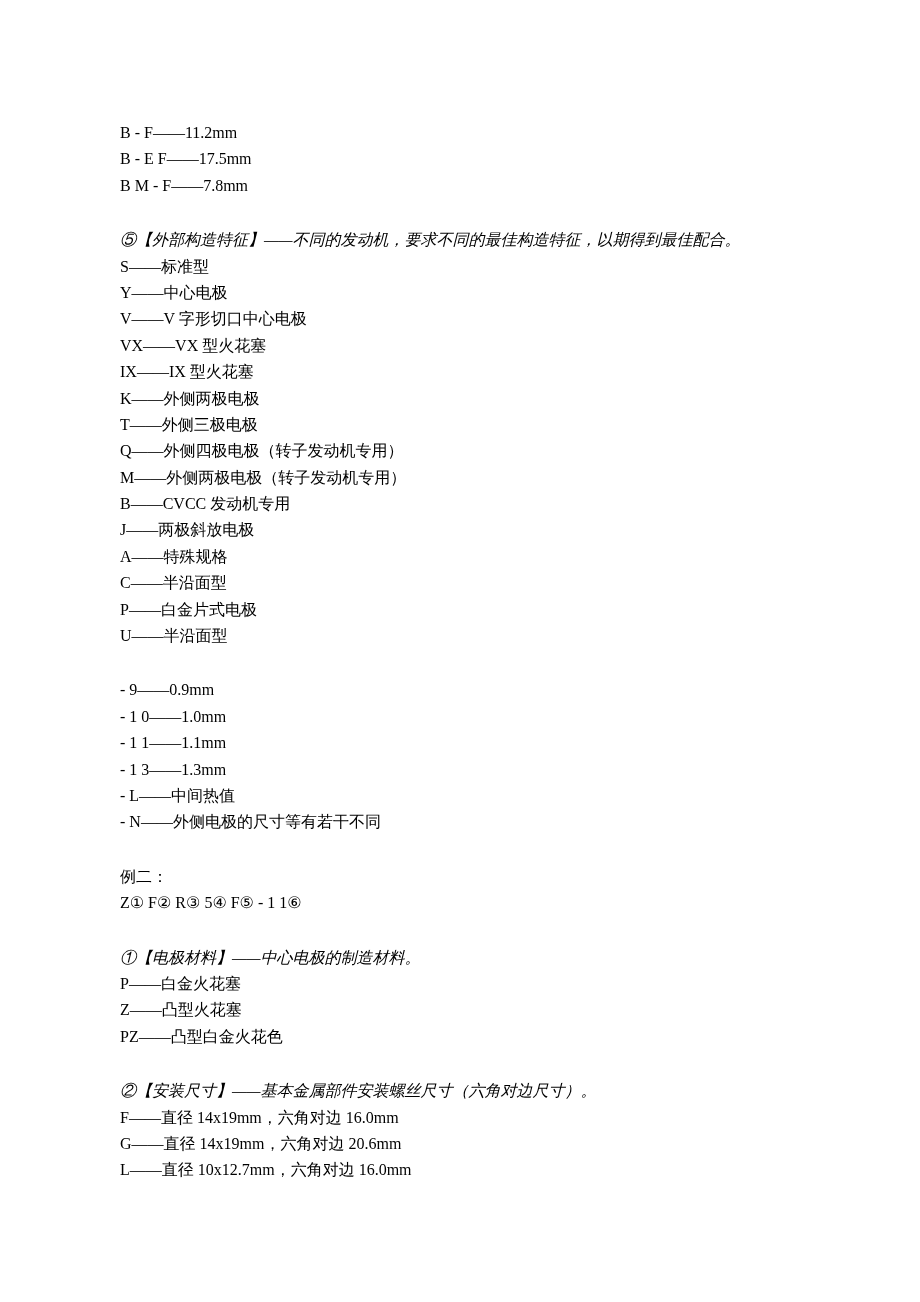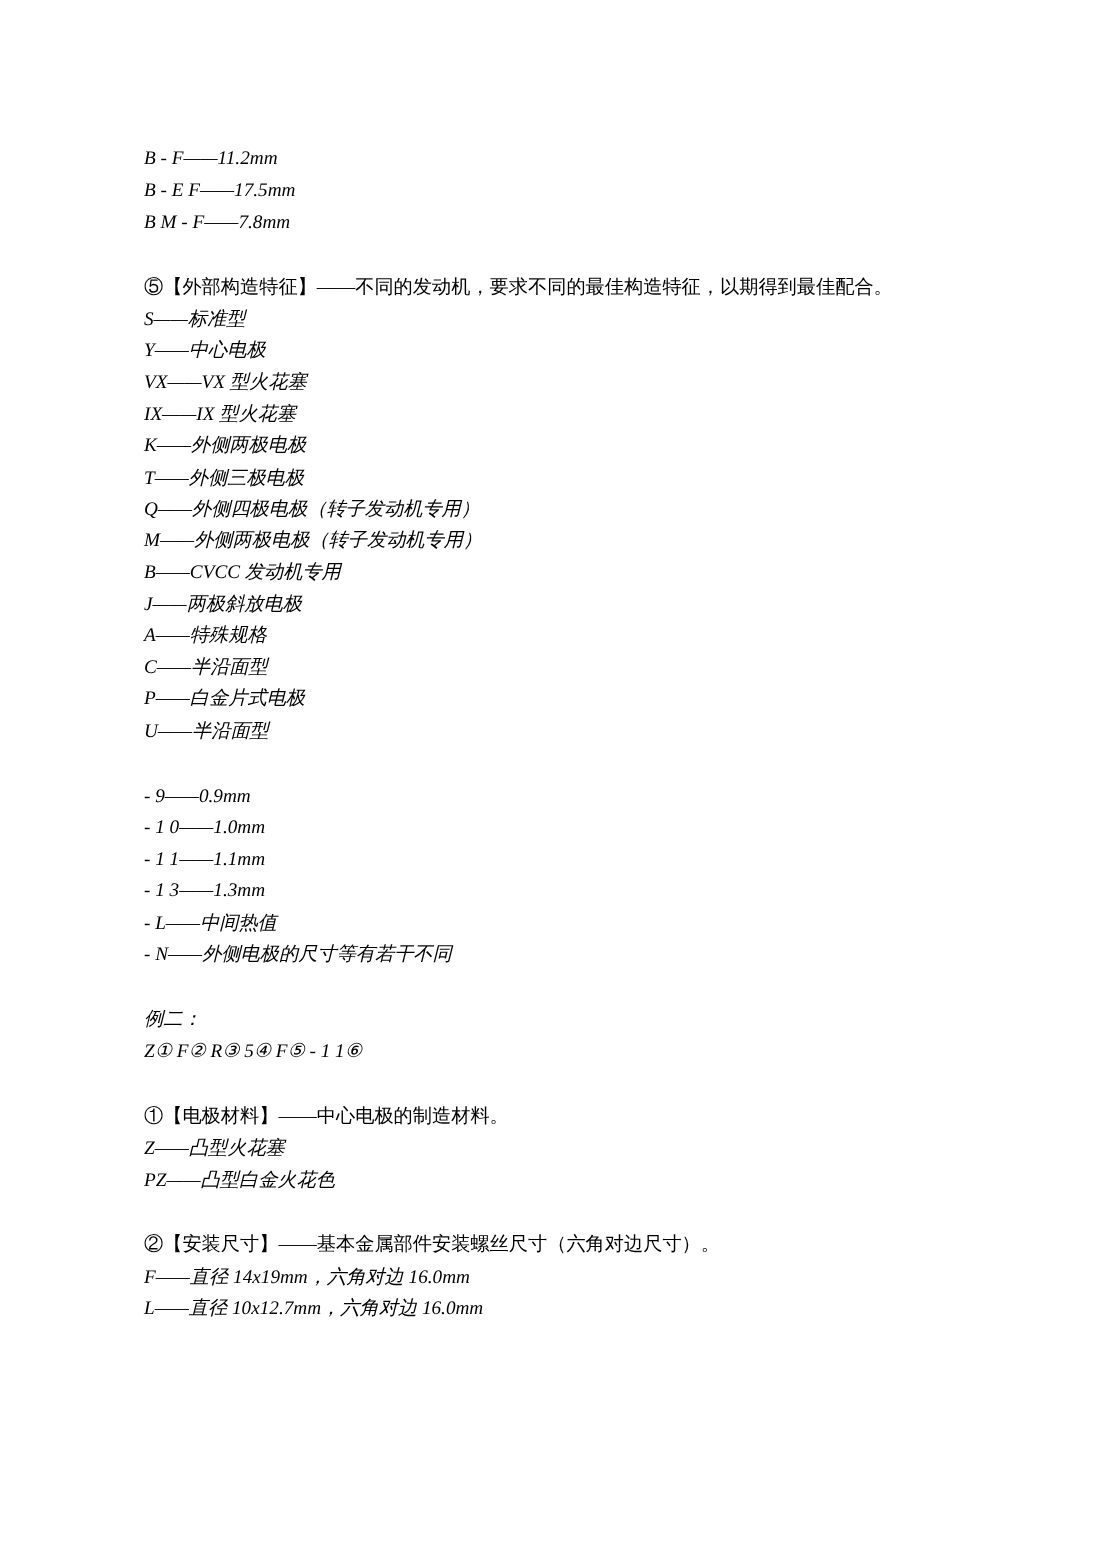--- a/index.html
+++ b/index.html
@@ -11,39 +11,40 @@
       margin: 0;
       padding: 120px 120px 60px 120px;
       width: 920px;
       box-sizing: border-box;
     }
     .block {
       margin-bottom: 28px;
     }
     .line {
       white-space: pre-wrap;
-      font-style: italic;
     }
     .section-header {
       white-space: pre-wrap;
+      font-style: italic;
     }
   </style>
 </head>
 <body>
 
 <div class="block">
   <div class="line">B - F——11.2mm</div>
   <div class="line">B - E F——17.5mm</div>
   <div class="line">B M - F——7.8mm</div>
 </div>
 
 <div class="block">
   <div class="section-header">⑤【外部构造特征】——不同的发动机，要求不同的最佳构造特征，以期得到最佳配合。</div>
   <div class="line">S——标准型</div>
   <div class="line">Y——中心电极</div>
+  <div class="line">V——V 字形切口中心电极</div>
   <div class="line">VX——VX 型火花塞</div>
   <div class="line">IX——IX 型火花塞</div>
   <div class="line">K——外侧两极电极</div>
   <div class="line">T——外侧三极电极</div>
   <div class="line">Q——外侧四极电极（转子发动机专用）</div>
   <div class="line">M——外侧两极电极（转子发动机专用）</div>
   <div class="line">B——CVCC 发动机专用</div>
   <div class="line">J——两极斜放电极</div>
   <div class="line">A——特殊规格</div>
   <div class="line">C——半沿面型</div>
@@ -61,21 +62,23 @@
 </div>
 
 <div class="block">
   <div class="line">例二：</div>
   <div class="line"></div>
   <div class="line">Z① F② R③ 5④ F⑤ - 1 1⑥</div>
 </div>
 
 <div class="block">
   <div class="section-header">①【电极材料】——中心电极的制造材料。</div>
+  <div class="line">P——白金火花塞</div>
   <div class="line">Z——凸型火花塞</div>
   <div class="line">PZ——凸型白金火花色</div>
 </div>
 
 <div class="block">
   <div class="section-header">②【安装尺寸】——基本金属部件安装螺丝尺寸（六角对边尺寸）。</div>
   <div class="line">F——直径 14x19mm，六角对边 16.0mm</div>
+  <div class="line">G——直径 14x19mm，六角对边 20.6mm</div>
   <div class="line">L——直径 10x12.7mm，六角对边 16.0mm</div>
 </div>
 
 </body></html>

